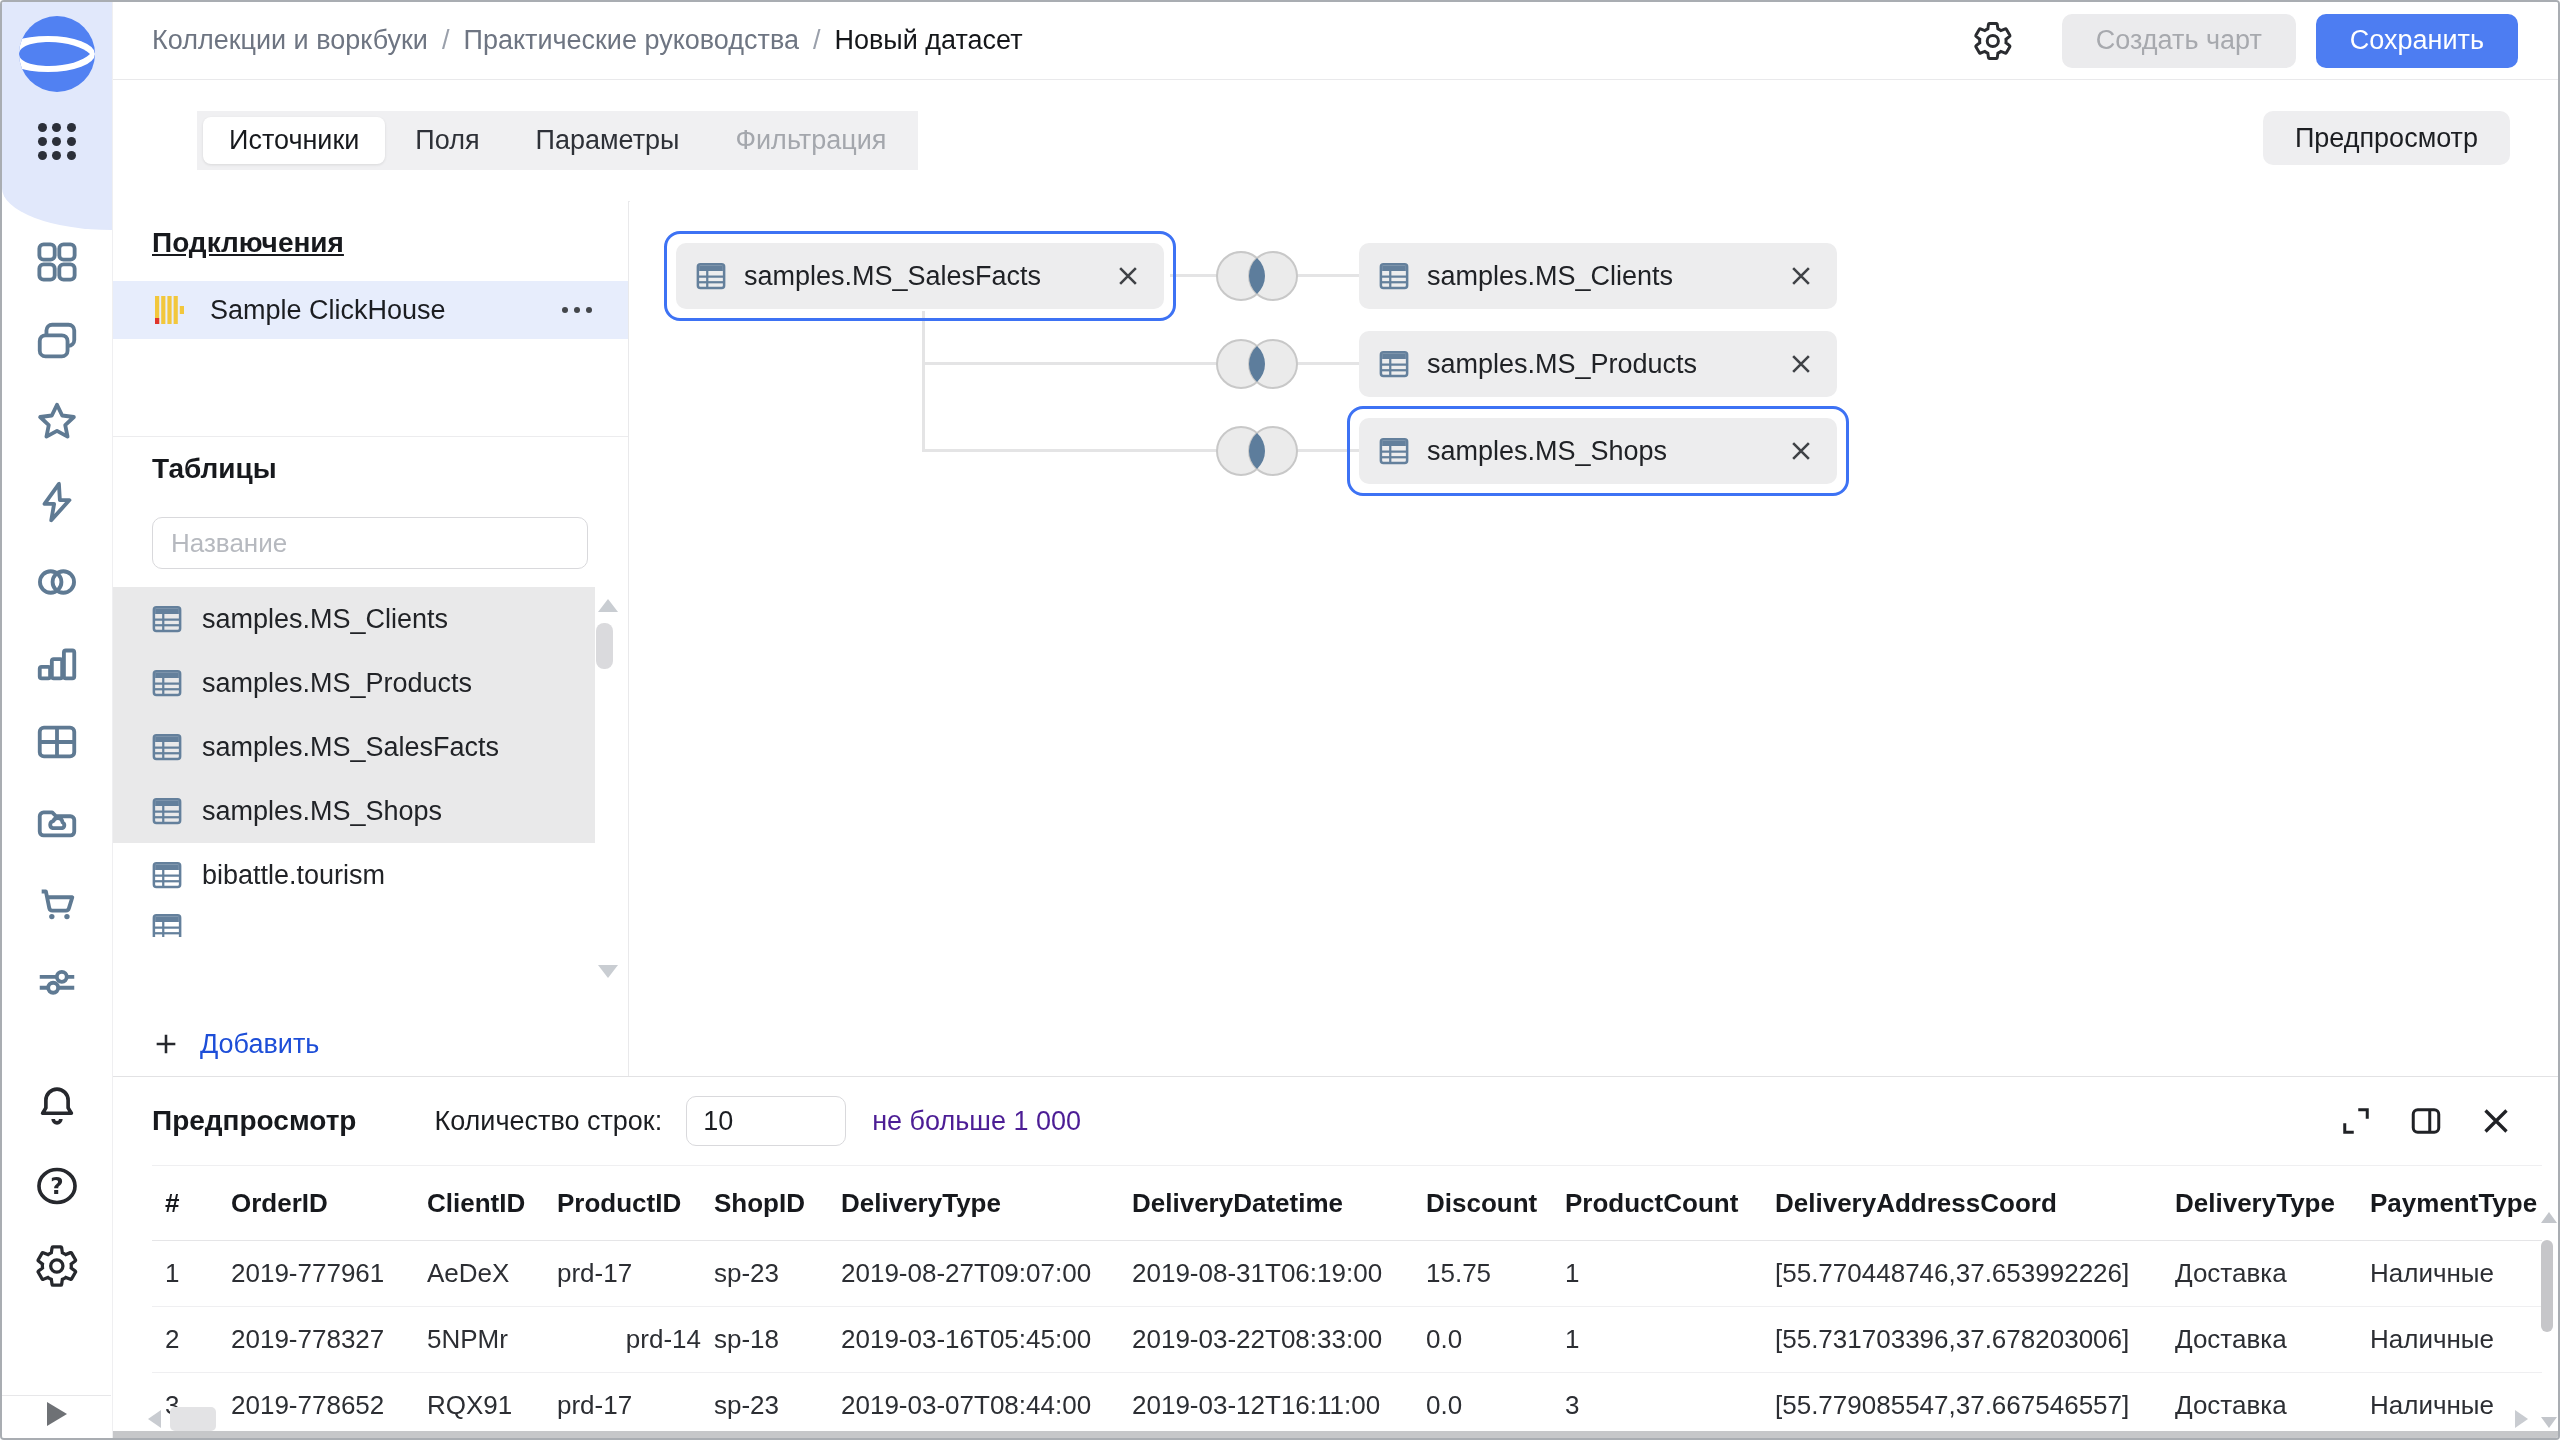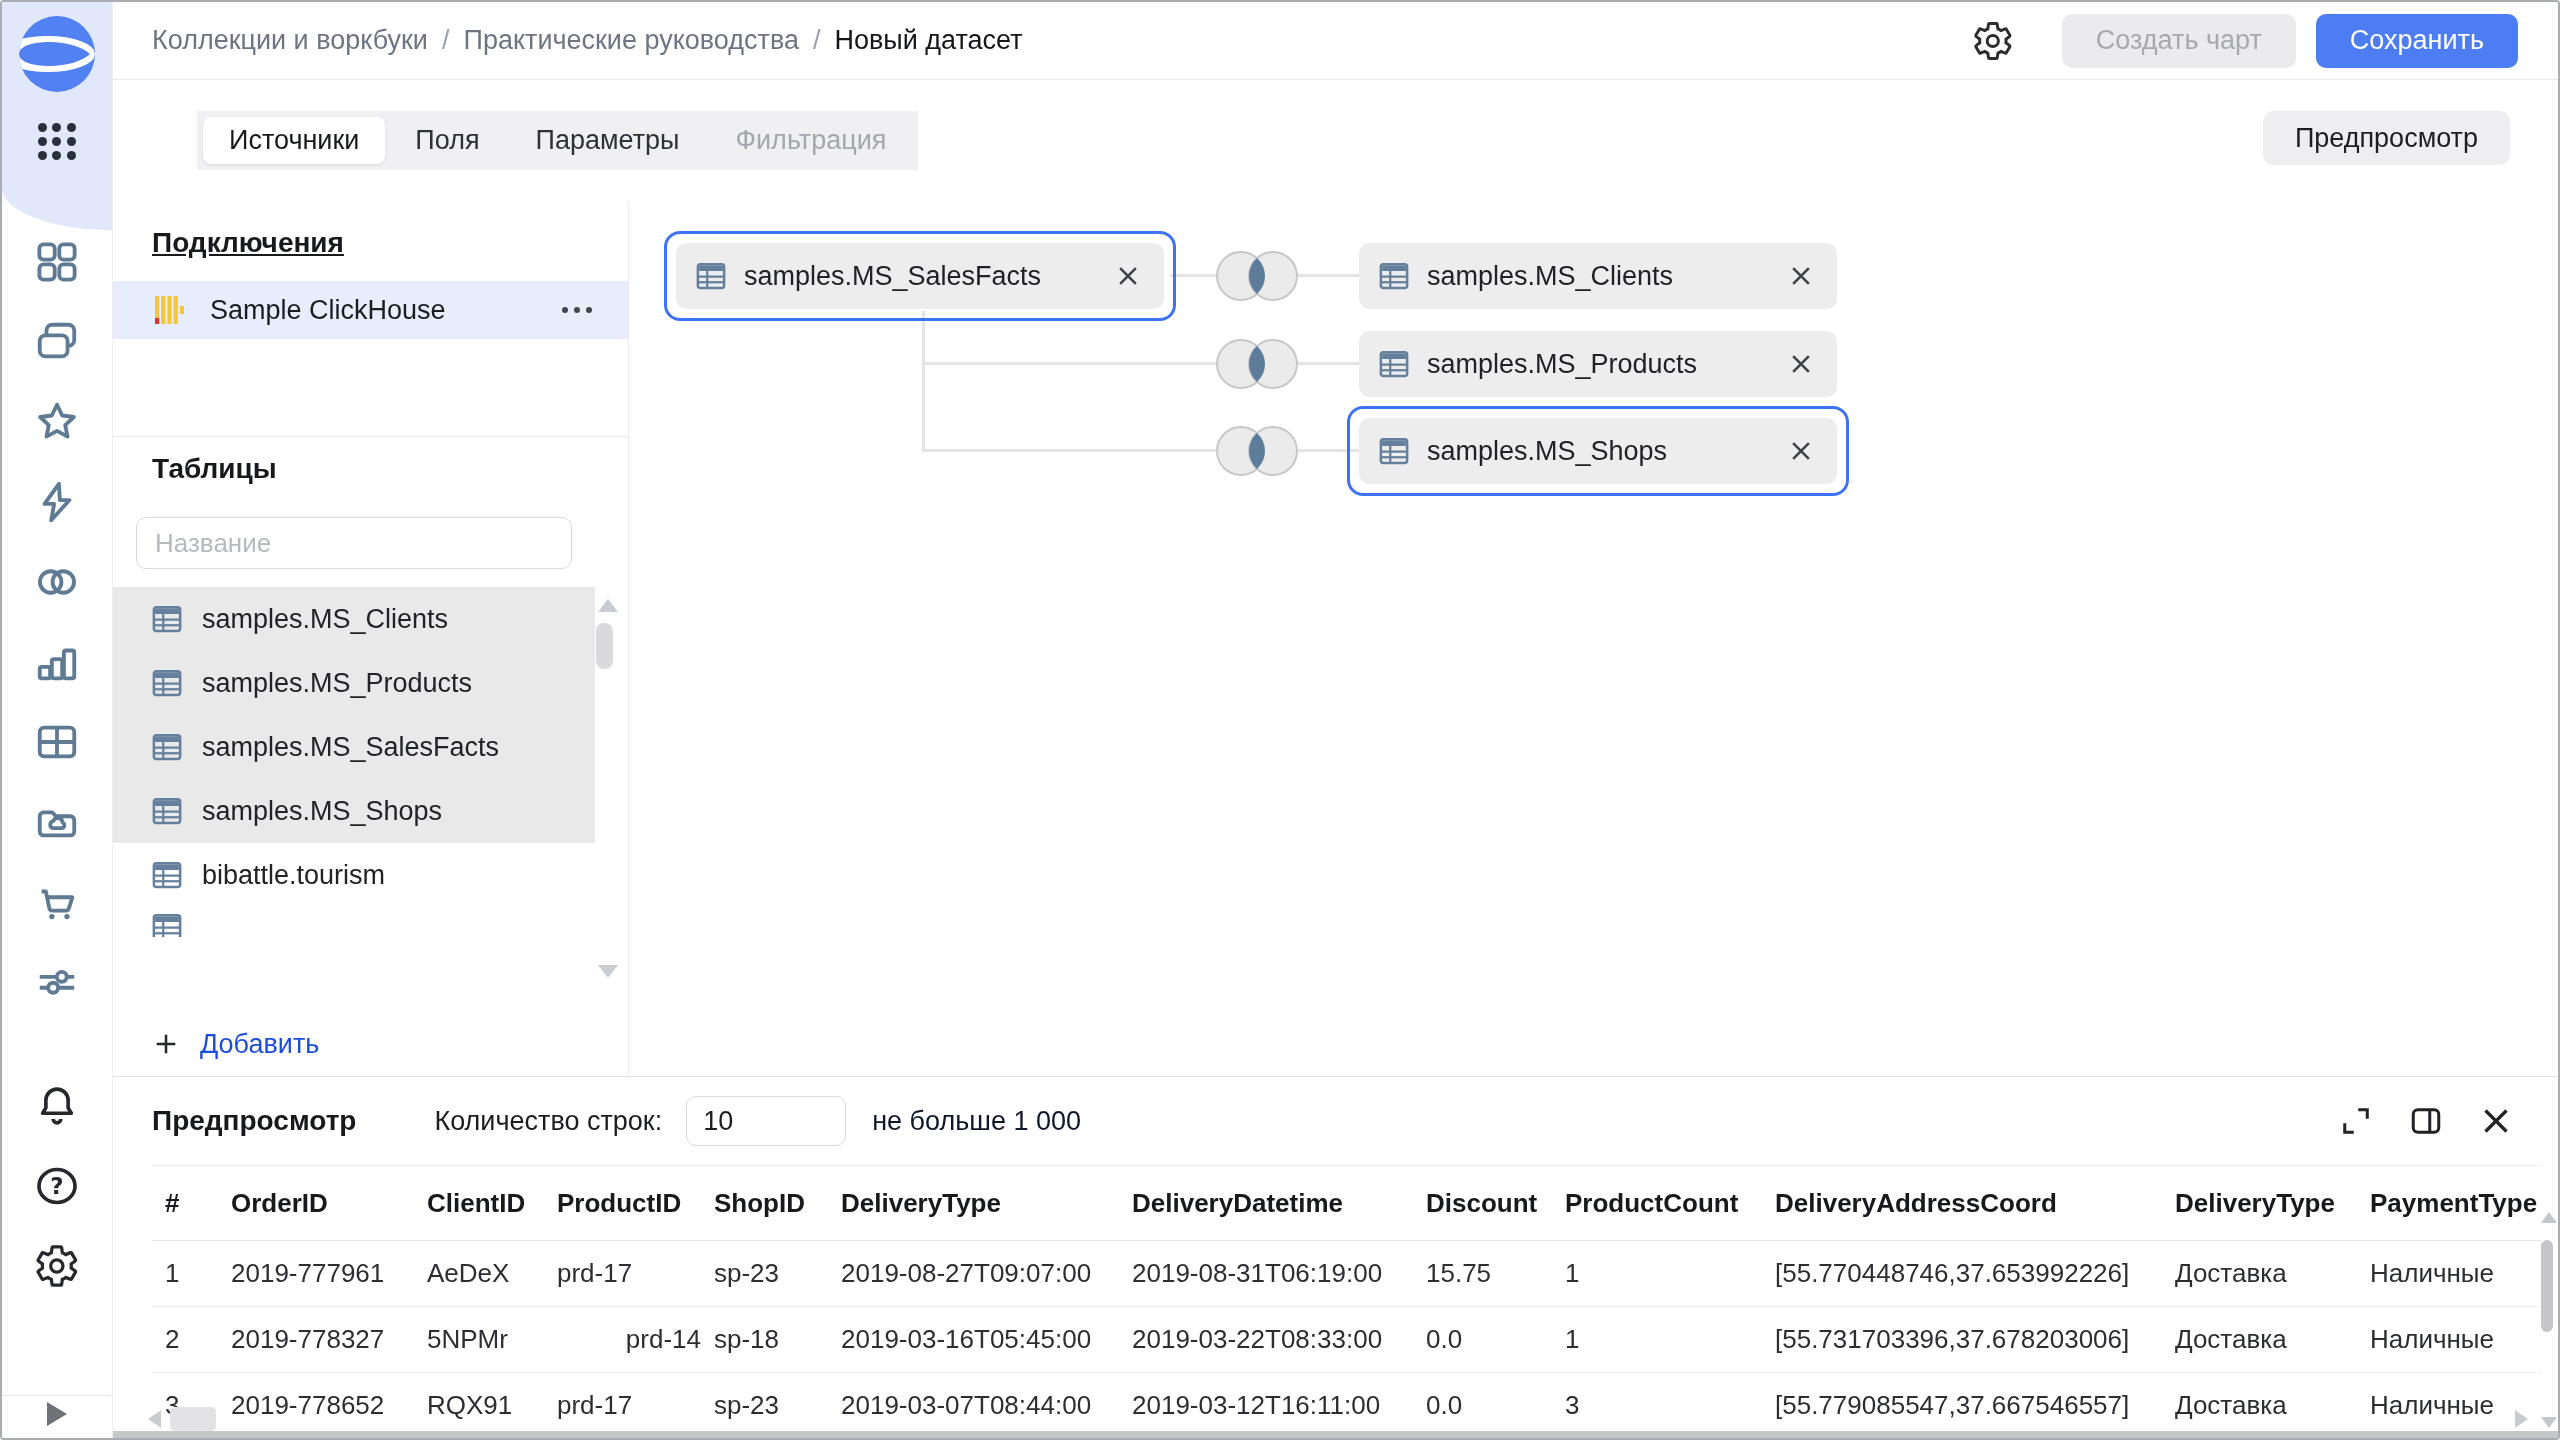--- a/index.html
+++ b/index.html
@@ -52,21 +52,21 @@
               border-right:1px solid #e9e9eb;box-sizing:border-box;}
   .panel-h{position:absolute;left:40px;font-size:28px;font-weight:700;color:#17191d;white-space:nowrap;}
   .h-conn{top:26px;text-decoration:underline;}
   .h-tbl{top:252px;}
   .conn-row{position:absolute;left:0;top:80px;width:100%;height:58px;background:#e7edfc;display:flex;align-items:center;
             padding:0 34px 0 40px;box-sizing:border-box;gap:22px;cursor:pointer;}
   .conn-name{font-size:27px;color:#1b1d21;white-space:nowrap;}
   .dots-menu{margin-left:auto;display:flex;gap:6px;cursor:pointer;padding:8px 2px;}
   .dots-menu i{width:6px;height:6px;border-radius:50%;background:#43464b;}
   .panel-divider{position:absolute;left:0;top:235px;width:100%;height:1px;background:#ececee;}
-  .search{position:absolute;left:24px;top:316px;width:436px;height:52px;box-sizing:border-box;border:1.5px solid #d9d9dc;
+  .search{position:absolute;left:40px;top:316px;width:436px;height:52px;box-sizing:border-box;border:1.5px solid #d9d9dc;
           border-radius:10px;font-size:26px;color:#1b1d21;padding:6px 18px;outline:none;background:#fff;
           font-family:"Liberation Sans","DejaVu Sans",sans-serif;}
   .search::placeholder{color:#b6b9bf;}
   .tables-list{position:absolute;left:0;top:386px;width:483px;height:418px;overflow:hidden;}
   .tbl-item{height:64px;display:flex;align-items:center;gap:20px;padding-left:40px;font-size:27px;color:#212327;cursor:pointer;white-space:nowrap;}
   .tbl-item.added{background:#e9e9ea;}
   .tbl-item.clipped{height:24px;overflow:hidden;align-items:flex-start;padding-top:6px;}
   .tbl-ico{display:flex;flex:none;}
   .scroll-up,.scroll-down{position:absolute;left:486px;width:0;height:0;border-left:10px solid transparent;border-right:10px solid transparent;cursor:pointer;}
   .scroll-up{top:398px;border-bottom:13px solid #c9cdd2;}
@@ -86,21 +86,21 @@
   .node-x{margin-left:auto;display:flex;cursor:pointer;padding:4px;}
 
   
   .preview{position:absolute;left:110px;top:1074px;right:0;bottom:7px;background:#fff;border-top:1px solid #e2e2e4;overflow:hidden;}
   .pv-head{position:absolute;left:0;top:0;right:0;height:88px;display:flex;align-items:center;
            padding:0 44px 0 40px;box-sizing:border-box;}
   .pv-title{font-size:28px;font-weight:700;color:#17191d;white-space:nowrap;}
   .pv-label{margin-left:78px;font-size:27px;color:#1b1d21;white-space:nowrap;}
   .pv-input{margin-left:24px;width:160px;height:50px;box-sizing:border-box;border:1.5px solid #d9d9dc;border-radius:10px;
             font-size:27px;color:#1b1d21;padding:0 16px;outline:none;font-family:"Liberation Sans","DejaVu Sans",sans-serif;}
-  .pv-hint{margin-left:26px;font-size:27px;color:#0f172a;white-space:nowrap;}
+  .pv-hint{margin-left:26px;font-size:27px;color:#4c1d95;white-space:nowrap;}
   .pv-icons{margin-left:auto;display:flex;align-items:center;gap:34px;}
   .pv-icons .ic{width:36px;height:36px;cursor:pointer;display:flex;}
   .pv-table{position:absolute;left:40px;top:88px;right:16px;bottom:0;overflow:hidden;font-size:26px;}
   .pv-row{display:flex;height:65px;align-items:center;border-bottom:1px solid #efeff1;}
   .pv-row.head{height:74px;font-weight:700;color:#17191d;border-top:1px solid #efeff1;border-bottom:1px solid #e5e5e7;}
   .pv-cell{flex:none;padding-left:13px;box-sizing:border-box;white-space:nowrap;overflow:hidden;color:#2c2e33;}
   .pv-row.head .pv-cell{color:#17191d;}
   .pv-vscroll{position:absolute;right:2px;top:135px;height:216px;width:18px;z-index:4;}
   .vs-up,.vs-down{position:absolute;left:3px;width:0;height:0;border-left:8px solid transparent;border-right:8px solid transparent;cursor:pointer;}
   .vs-up{top:0;border-bottom:11px solid #c3c6cb;}

